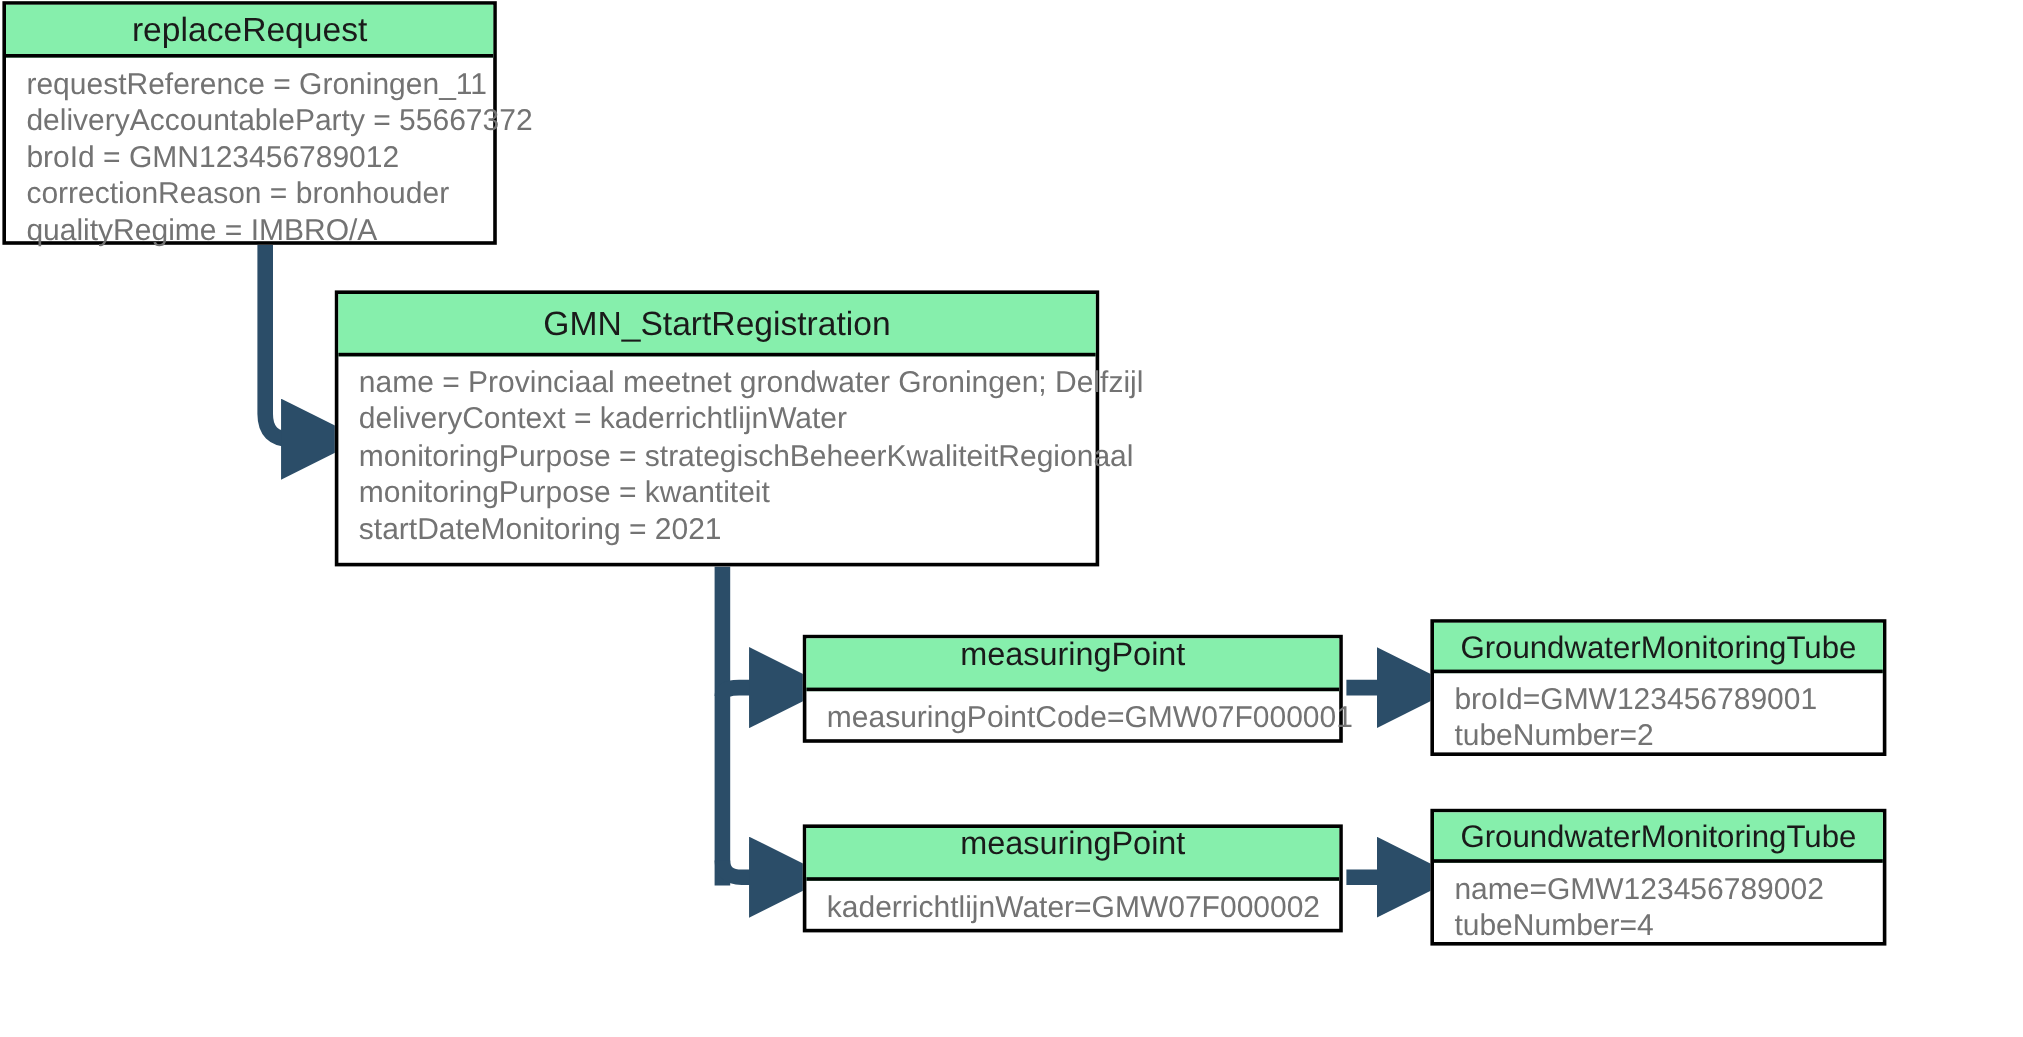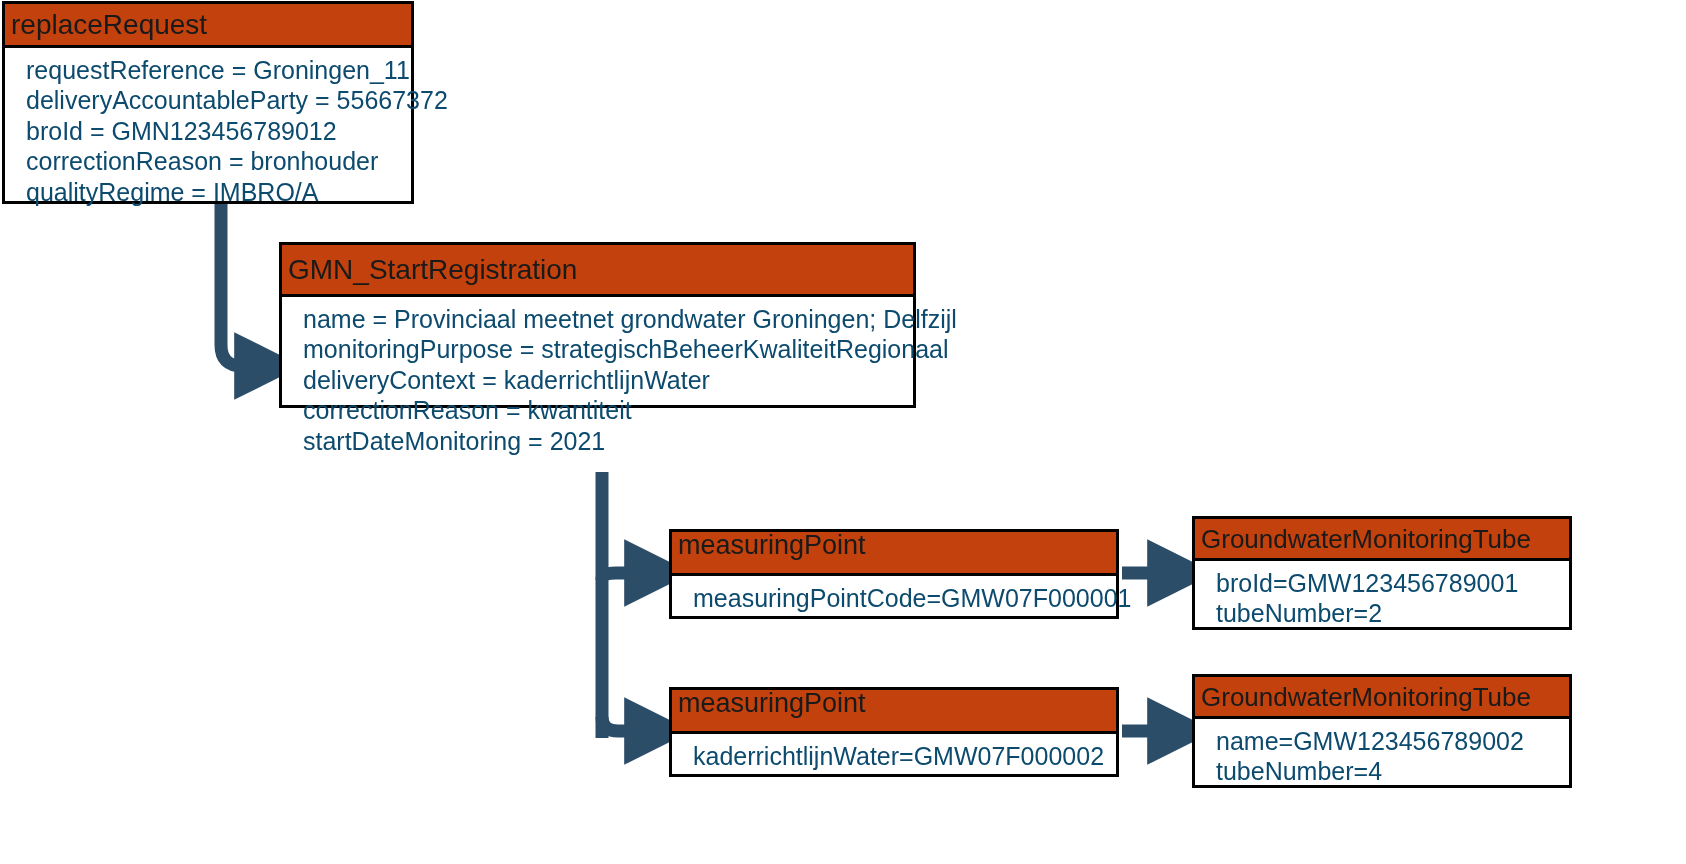--- a/index.html
+++ b/index.html
@@ -27,45 +27,47 @@
     pointer-events: none;
   }
   .uml-box {
     position: absolute;
     box-sizing: border-box;
     border: 3px solid #000000;
     background: #ffffff;
   }
   .uml-header {
     box-sizing: border-box;
-    background: #c2410c;
+    background: #86efac;
     border-bottom: 3px solid #000000;
+    text-align: center;
     font-size: 27px;
     line-height: 1.0;
     color: #1a1a1a;
     padding: 0 6px 12px 6px;
     white-space: nowrap;
   }
   .uml-body {
     box-sizing: border-box;
-    padding: 7px 11px 9px 21px;
+    padding: 7px 11px 9px 1px;
     font-size: 25px;
     line-height: 1.215;
-    color: #0c4a6e;
+    color: #737373;
     white-space: nowrap;
+    margin-left: 16px;
   }
   .uml-body .attr {
     display: block;
   }
 
   
   #box-replace-request   { left: 2px;    top: 1px;   width: 412px;  height: 203px; }
   #box-replace-request .uml-header { height: 44px; font-size: 28px; padding-top: 7px; }
 
-  #box-gmn-start         { left: 279px;  top: 242px; width: 637px;  height: 166px; }
+  #box-gmn-start         { left: 279px;  top: 242px; width: 637px;  height: 230px; }
   #box-gmn-start .uml-header { height: 52px; font-size: 28px; padding-top: 11px; }
 
   #box-measuring-point-1 { left: 669px;  top: 529px; width: 450px;  height: 90px; }
   #box-measuring-point-1 .uml-header { height: 44px; }
 
   #box-measuring-point-2 { left: 669px;  top: 687px; width: 450px;  height: 90px; }
   #box-measuring-point-2 .uml-header { height: 44px; }
 
   #box-tube-1            { left: 1192px; top: 516px; width: 380px;  height: 114px; }
   #box-tube-1 .uml-header { height: 42px; font-size: 26px; padding-top: 7px; }
@@ -106,23 +108,23 @@
       <span class="attr">broId = GMN123456789012</span>
       <span class="attr">correctionReason = bronhouder</span>
       <span class="attr">qualityRegime = IMBRO/A</span>
     </div>
   </div>
 
   <div class="uml-box" id="box-gmn-start">
     <div class="uml-header">GMN_StartRegistration</div>
     <div class="uml-body">
       <span class="attr">name = Provinciaal meetnet grondwater Groningen; Delfzijl</span>
+      <span class="attr">deliveryContext = kaderrichtlijnWater</span>
       <span class="attr">monitoringPurpose = strategischBeheerKwaliteitRegionaal</span>
-      <span class="attr">deliveryContext = kaderrichtlijnWater</span>
-      <span class="attr">correctionReason = kwantiteit</span>
+      <span class="attr">monitoringPurpose = kwantiteit</span>
       <span class="attr">startDateMonitoring = 2021</span>
     </div>
   </div>
 
   <div class="uml-box" id="box-measuring-point-1">
     <div class="uml-header">measuringPoint</div>
     <div class="uml-body">
       <span class="attr">measuringPointCode=GMW07F000001</span>
     </div>
   </div>

